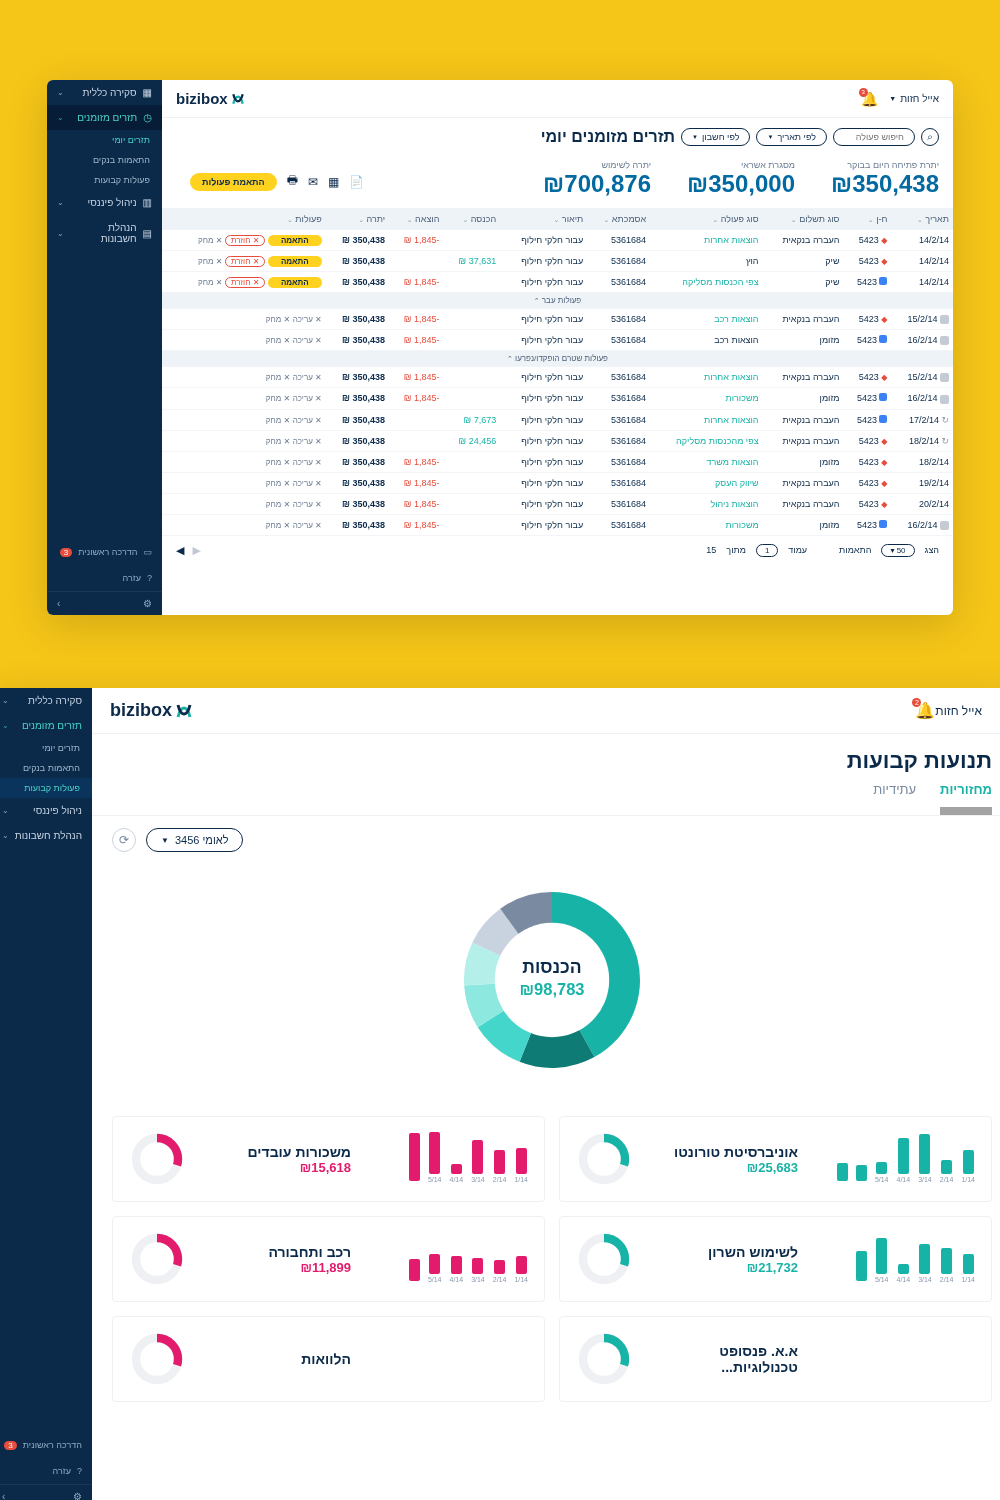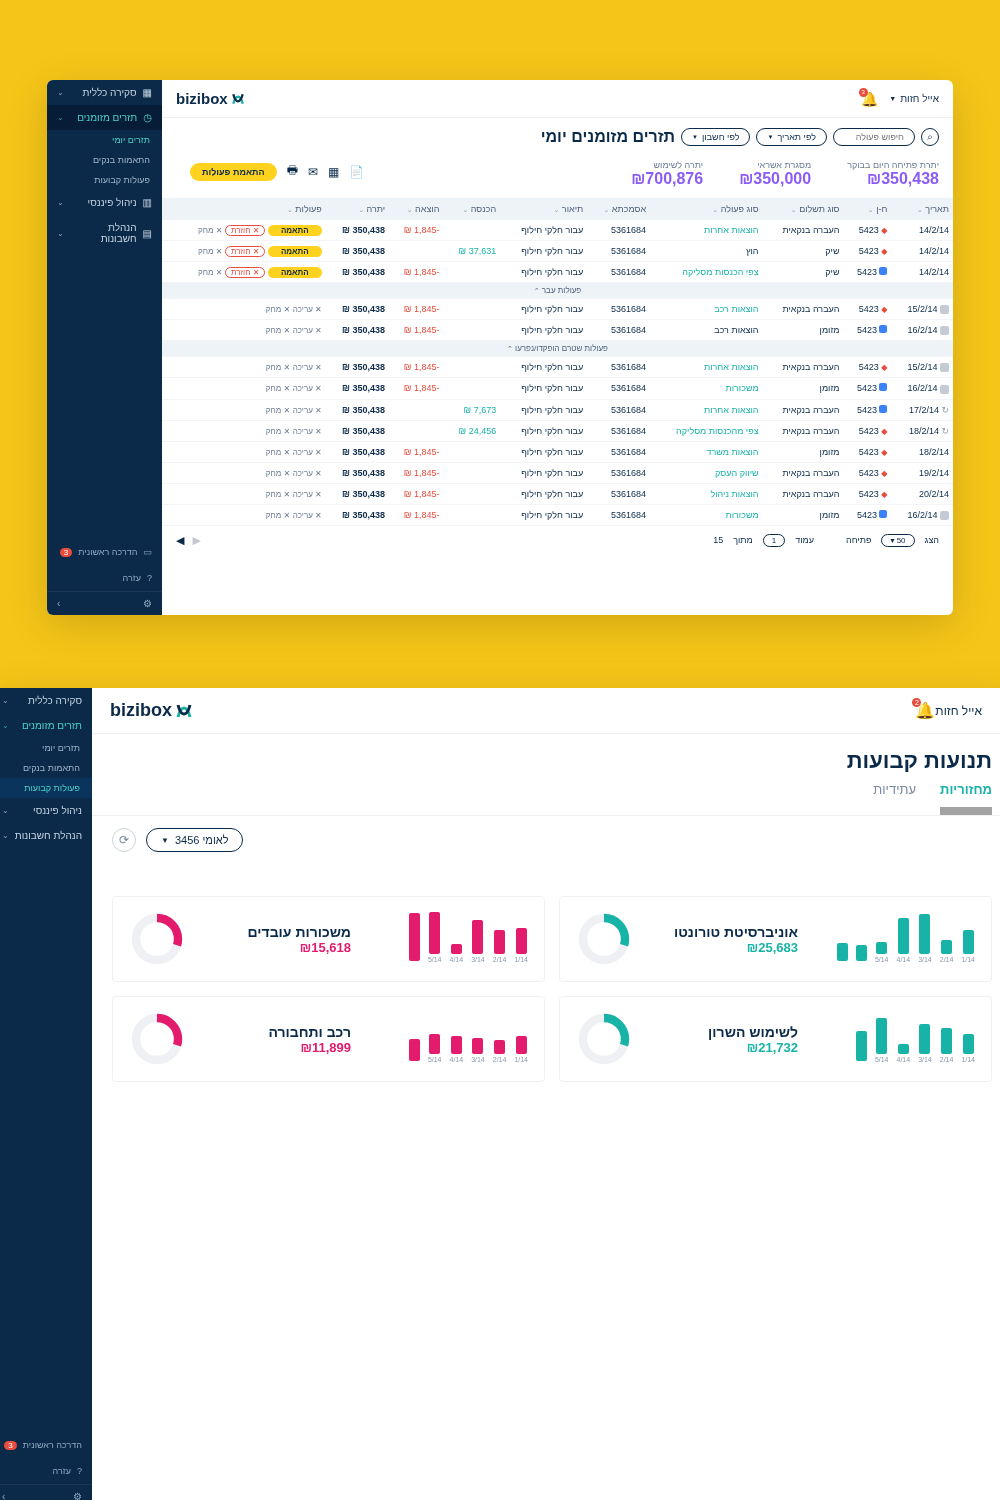--- a/index.html
+++ b/index.html
@@ -29,21 +29,21 @@
 .bell .dot { position:absolute; top:-3px; left:-3px; width:9px; height:9px; border-radius:50%; background:#e74c3c; color:#fff; font-size:6px; display:flex; align-items:center; justify-content:center;}
 .user { font-size:10px; color:#0b2a4a; display:flex; align-items:center; gap:4px; }
 .controls { display:flex; align-items:center; gap:6px; padding:10px 14px; flex-direction:row-reverse;justify-content:space-between; }
 .controls .title { color:#0b2a4a; font-size:16px; font-weight:700; margin-left:auto; }
 .pill { border:1px solid #0b2a4a; color:#0b2a4a; border-radius:14px; padding:3px 10px; font-size:9px; display:flex; align-items:center; gap:4px; cursor:pointer; }
 .pill.search input { border:0; outline:0; width:60px; font-size:9px; text-align:right; }
 .search-icn { width:18px; height:18px; border:1px solid #0b2a4a; border-radius:50%; display:flex; align-items:center; justify-content:center; color:#0b2a4a; font-size:10px; }
 .summary { display:flex; gap:36px; padding:4px 14px 10px; align-items:flex-end; }
 .summary .col { text-align:right; }
 .summary .lbl { font-size:9px; color:#6b7c93; }
-.summary .val { font-size:16px; font-weight:800; color:#8b5cf6; }
+.summary .val { font-size:24px; font-weight:800; color:#0369a1; }
 .summary .grow { flex:1; }
 .actionbar { display:flex; align-items:center; gap:10px; padding:0 14px 6px; }
 .actionbar .btn-yellow { background:#ffd21f; color:#0b2a4a; border:0; border-radius:14px; padding:4px 12px; font-size:9px; font-weight:700; cursor:pointer; }
 .actionbar .icn { color:#0b2a4a; font-size:12px; }
 .table1 { width:100%; border-collapse:collapse; font-size:9px; color:#0b2a4a; }
 .table1 thead th { background:#eef3f8; padding:6px 4px; font-weight:400; color:#4a5d76; text-align:right; }
 .table1 thead th .s { font-size:7px; opacity:.6; }
 .table1 tbody td { padding:5px 4px; border-bottom:1px solid #f2f4f7; text-align:right; white-space:nowrap; }
 .table1 .sep td { background:#eef3f8; color:#4a5d76; font-size:8px; text-align:center; padding:3px; }
 .red { color:#e74c3c; }
@@ -371,21 +371,21 @@
               <td><span class="red">-1,845 ₪</span></td>
               <td class="bold">350,438 ₪</td>
     <td> <span class="tiny-link">✕ עריכה</span> <span class="tiny-link">✕ מחק</span></td>
   </tr>
           </tbody>
     </table>
 
     <div class="paginator">
       <span>הצג</span>
       <span class="pill-sm"><span>50</span> ▾</span>
-      <span>פתיחה</span>
+      <span>התאמות</span>
       <span style="width:12px"></span>
       <span>עמוד</span>
       <span class="pill-sm">1</span>
       <span>מתוך</span>
       <span>15</span>
       <div class="arrows">
             <span class="dis">▶</span>
             <span>◀</span>
           </div>
     </div>
@@ -452,20 +452,34 @@
     <div class="toolbar2">
       <div class="grow"></div>
       <div class="pill2">
             <span>לאומי 3456</span>
             <span style="font-size:8px">▼</span>
           </div>
       <div class="circ">⟳</div>
     </div>
 
     <div class="donuts">
+      <div class="donut-box">
+        <svg id="donut-income" width="220" height="220" viewBox="0 0 100 100">
+              <path d="M50,50 L50,10 A40,40 0 0 1 69.27014696406863,85.05226720175455 Z" fill="#18b3a7"></path>
+              <path d="M50,50 L69.27014696406863,85.05226720175455 A40,40 0 0 1 35.275017892612894,87.19105943553006 Z" fill="#0e7c74"></path>
+              <path d="M50,50 L35.275017892612894,87.19105943553006 A40,40 0 0 1 16.226882979919395,71.43307179915986 Z" fill="#45d6cb"></path>
+              <path d="M50,50 L16.226882979919395,71.43307179915986 A40,40 0 0 1 10.078930862869136,52.511620781172546 Z" fill="#8de8e0"></path>
+              <path d="M50,50 L10.078930862869136,52.511620781172546 A40,40 0 0 1 13.80691790135922,32.96882833739709 Z" fill="#b5efe9"></path>
+              <path d="M50,50 L13.80691790135922,32.96882833739709 A40,40 0 0 1 26.488589908301098,17.63932022500208 Z" fill="#c9d3df"></path>
+              <path d="M50,50 L26.488589908301098,17.63932022500208 A40,40 0 0 1 49.99999999999999,10 Z" fill="#7a8aa0"></path>
+              <circle cx="50" cy="50" r="26" fill="#fff"></circle>
+              <text x="50" y="47" text-anchor="middle" font-size="8" font-weight="800" fill="#0b2a4a">הכנסות</text>
+              <text x="50" y="57" text-anchor="middle" font-size="7.5" font-weight="800" class="teal" fill="#18b3a7">₪98,783</text>
+            </svg>
+      </div>
     </div>
 
     <div class="cards" id="cards-row1">
           <div class="card">
     <div class="bars">
               <div class="bwrap">
                 <div class="b" style="height:24px;background:#18b3a7"></div>
                 <div class="bl">1/14</div>
               </div>
               <div class="bwrap">
@@ -607,17 +621,39 @@
               <div class="t">רכב ותחבורה</div>
               <div class="v pink">₪11,899</div>
             </div>
     <svg class="ring" viewBox="0 0 40 40">
               <circle cx="20" cy="20" r="15" fill="none" stroke="#eef0f3" stroke-width="6"></circle>
               <circle cx="20" cy="20" r="15" fill="none" stroke="#e31b6d" stroke-width="6" stroke-dasharray="28 100" transform="rotate(-90 20 20)"></circle>
             </svg>
   </div>
         </div>
     <div class="cards cards-row2" id="cards-row3">
+          <div class="card">
+    <div class="bars"></div>
+    <div class="meta">
+              <div class="t">א.א. פנסופט טכנולוגיות...</div>
+              <div class="v teal"></div>
+            </div>
+    <svg class="ring" viewBox="0 0 40 40">
+              <circle cx="20" cy="20" r="15" fill="none" stroke="#eef0f3" stroke-width="6"></circle>
+              <circle cx="20" cy="20" r="15" fill="none" stroke="#18b3a7" stroke-width="6" stroke-dasharray="28 100" transform="rotate(-90 20 20)"></circle>
+            </svg>
+  </div>
+          <div class="card">
+    <div class="bars"></div>
+    <div class="meta">
+              <div class="t">הלוואות</div>
+              <div class="v pink"></div>
+            </div>
+    <svg class="ring" viewBox="0 0 40 40">
+              <circle cx="20" cy="20" r="15" fill="none" stroke="#eef0f3" stroke-width="6"></circle>
+              <circle cx="20" cy="20" r="15" fill="none" stroke="#e31b6d" stroke-width="6" stroke-dasharray="28 100" transform="rotate(-90 20 20)"></circle>
+            </svg>
+  </div>
         </div>
   </div>
 </div>
 
 </div>
 
 </body></html>

